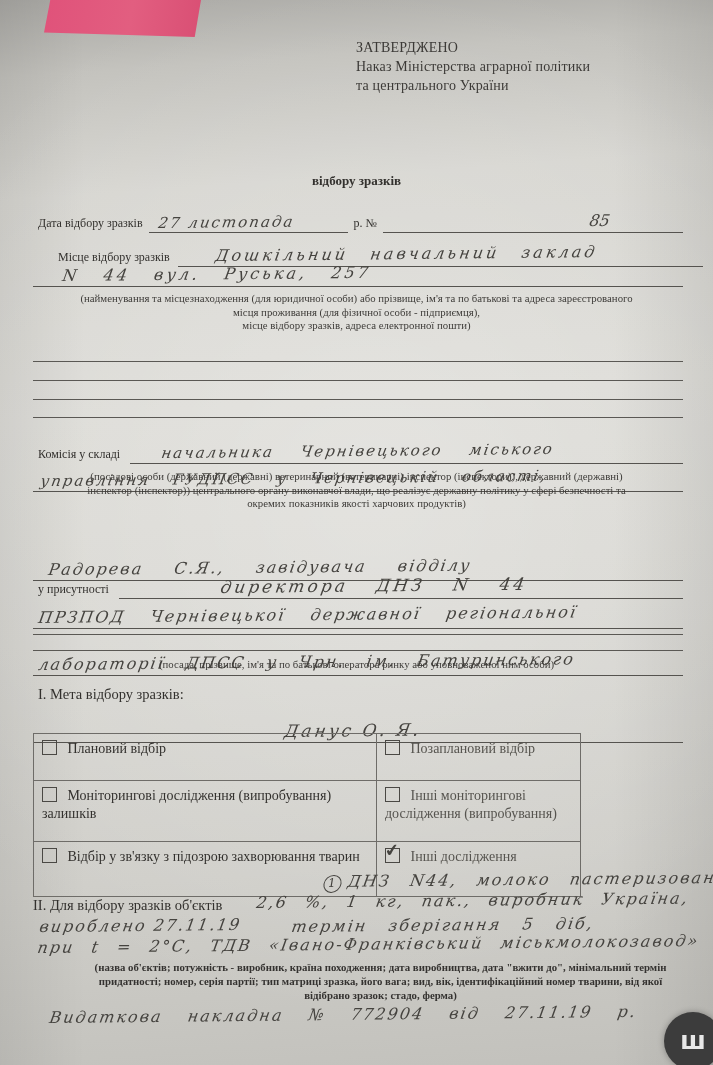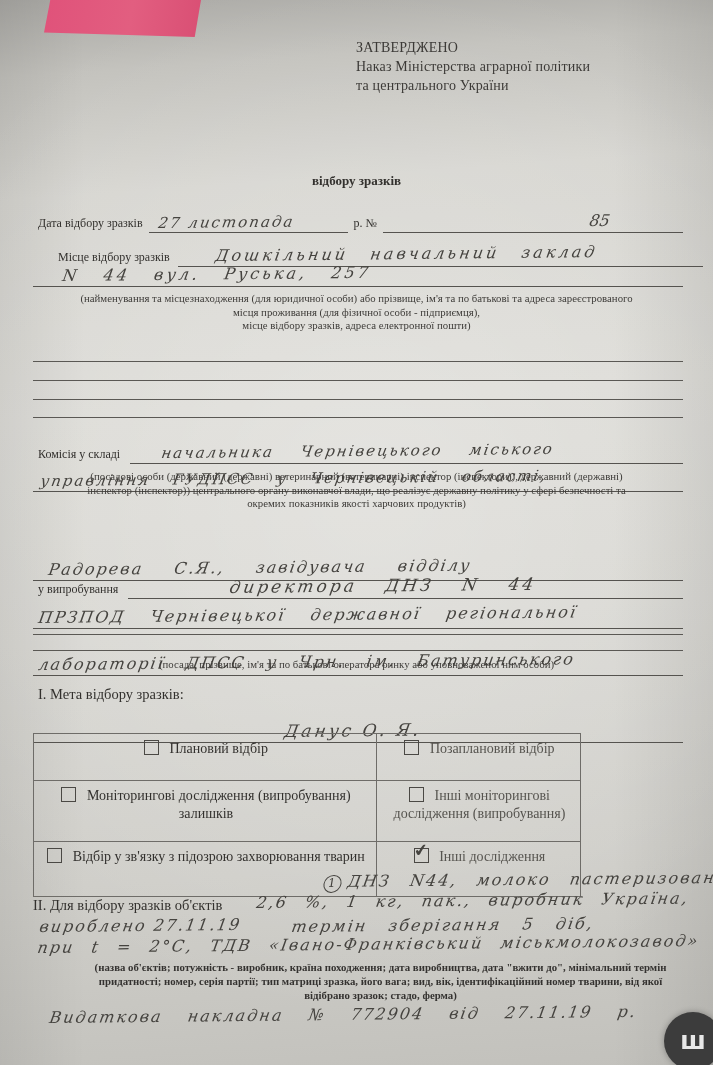--- a/index.html
+++ b/index.html
@@ -34,21 +34,21 @@
     font-family:"DejaVu Serif", serif;
     font-style:italic;
     color:#45433f;
     transform:skewX(-10deg) rotate(-0.6deg);
     transform-origin:left bottom;
     white-space:nowrap;
   }
   .caption{width:100%;text-align:center;font-size:10.8px;line-height:13.5px;color:#3e3c39;}
   .caption.bold{font-weight:600;color:#343230;line-height:14px;margin-left:24px;}
   .heading{font-size:14.5px;}
-  table.meta{border-collapse:collapse;width:548px;table-layout:fixed;text-align:center;}
+  table.meta{border-collapse:collapse;width:548px;table-layout:fixed;}
   table.meta td{
     border:1px solid #6e6c68;vertical-align:top;
     padding:6px 6px 4px 8px;font-size:14px;line-height:18px;
   }
   td.faint{color:#56544f;}
   .cb{
     display:inline-block;width:13px;height:13px;border:1.6px solid #4a4844;
     vertical-align:-2px;margin-right:7px;position:relative;background:transparent;
   }
   .cb.checked::after{
@@ -131,21 +131,21 @@
     <span class="hand" style="position:absolute;left:14px;bottom:1px;font-size:16px;letter-spacing:2px;word-spacing:24px;">Радорева  С.Я.,   завідувача  відділу</span>
   </div>
   <div class="abs uline" style="left:33px;top:530px;width:650px;height:23px;">
     <span class="hand" style="position:absolute;left:4px;bottom:1px;font-size:16px;letter-spacing:2px;word-spacing:18px;">ПРЗПОД  Чернівецької  державної  регіональної</span>
   </div>
   <div class="abs uline" style="left:33px;top:553px;width:650px;height:23px;">
     <span class="hand" style="position:absolute;left:4px;bottom:1px;font-size:16px;letter-spacing:2px;word-spacing:14px;">лабораторії  ДПСС  у  Чрн.  ім.  Батуринського</span>
   </div>
 
   <div class="abs row" style="left:38px;top:578px;width:645px;">
-    <span class="lbl">у випробування</span>
+    <span class="lbl">у присутності</span>
     <span class="uline grow" style="margin-left:10px;">
       <span class="hand" style="position:absolute;left:100px;bottom:1px;font-size:17px;letter-spacing:3px;word-spacing:20px;">директора   ДНЗ   N  44</span>
     </span>
   </div>
   <div class="abs uline" style="left:33px;top:596px;width:650px;height:23px;">
     <span class="hand" style="position:absolute;left:250px;bottom:1px;font-size:17px;letter-spacing:3px;">Данус  О. Я.</span>
   </div>
   <div class="abs blank" style="left:33px;top:634px;width:650px;"></div>
   <div class="abs blank" style="left:33px;top:650px;width:650px;"></div>
   <div class="abs caption" style="left:0;top:658px;">(посада, прізвище, ім'я та по батькові оператора ринку або уповноваженої ним особи)</div>

